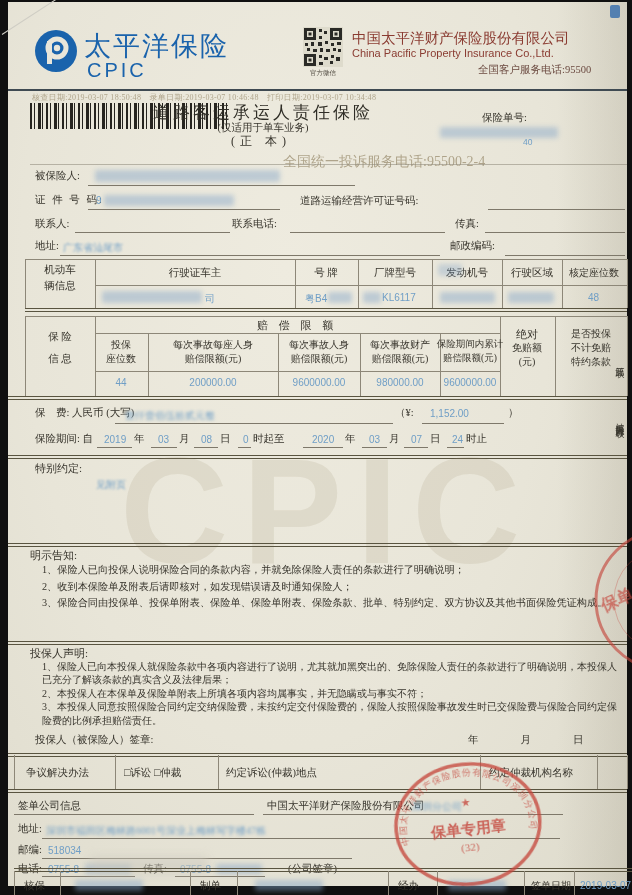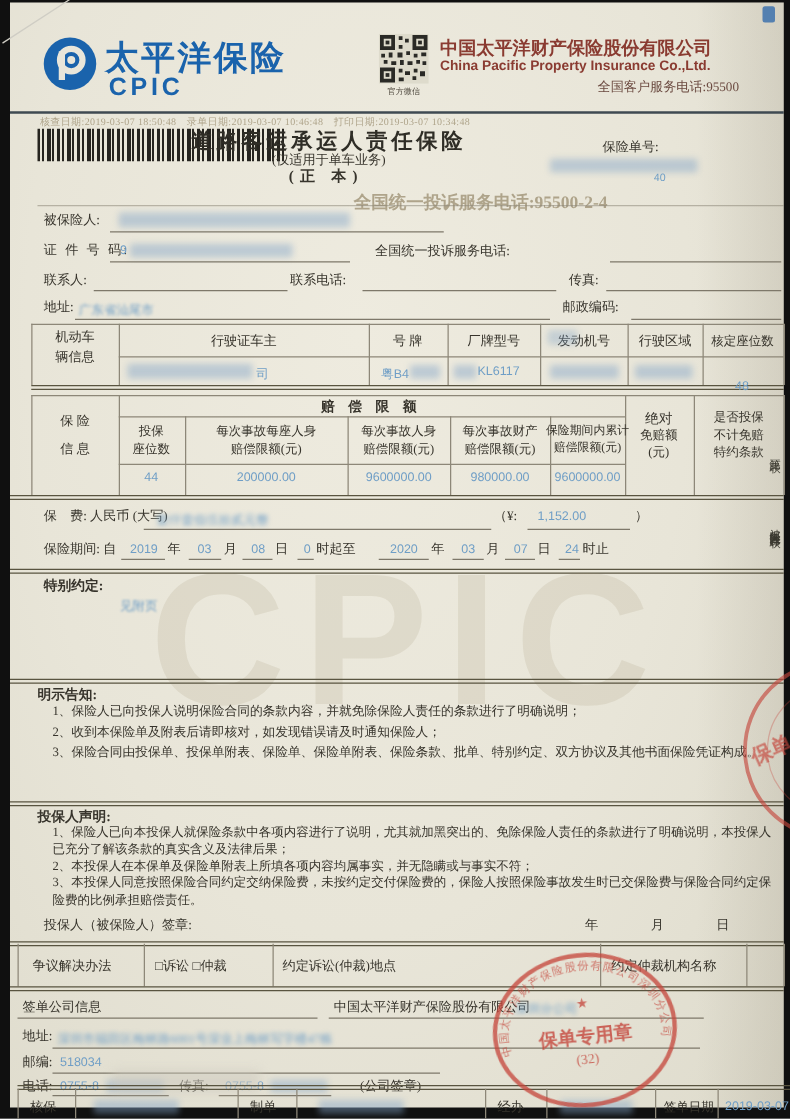--- a/index.html
+++ b/index.html
@@ -5,21 +5,21 @@
   html,body{margin:0;padding:0}
   #page{position:relative;width:632px;height:895px;background:#101010;overflow:hidden;
         font-family:"Liberation Serif",serif;color:#37342c}
   .paper{position:absolute;left:8px;top:2px;width:619px;height:884px;
          background:radial-gradient(ellipse at 45% 30%, #eeebdf 0%, #e8e5d8 55%, #dedbcc 100%)}
   .edge-shade{position:absolute;right:5px;top:2px;width:70px;height:884px;
          background:linear-gradient(90deg,rgba(0,0,0,0) 0%,rgba(90,80,60,.12) 100%)}
   .scratch{position:absolute;left:2px;top:34px;width:66px;height:1px;background:#cfcdc4;
          transform:rotate(-33deg);transform-origin:left center}
   .t{position:absolute;white-space:nowrap;font-size:10.5px;color:#37342c}
-  .b{font-weight:bold}
+  .b{font-weight:normal}
   .c{transform:translateX(-50%);text-align:center}
   .bl{color:#6f9ec6;filter:blur(.5px);font-size:10px;font-family:"Liberation Sans",sans-serif}
   .bl2{color:#6f9ec6;filter:blur(1.4px);font-size:10px}
   .rd{position:absolute;background:rgba(130,165,200,.45);filter:blur(2.4px);border-radius:2px}
   .sm{position:absolute;background:rgba(205,202,192,.55);filter:blur(4px);border-radius:3px}
   .ul{position:absolute;height:1px;background:#7e786a}
   .hl{position:absolute;height:1px;background:#8d8778}
   .vl{position:absolute;width:1px;background:#8d8778}
   .dr{position:absolute;height:2px;border-top:1px solid #595440;border-bottom:1px solid #595440}
   .blue{color:#1a63ac}
@@ -113,21 +113,21 @@
   <div class="hl" style="left:30px;top:164px;width:597px;opacity:.55"></div>
 
   <div class="t" style="left:35px;top:169px">被保险人:</div>
   <div class="rd" style="left:95px;top:170px;width:185px;height:12px"></div>
   <div class="ul" style="left:88px;top:185px;width:267px"></div>
 
   <div class="t" style="left:35px;top:193px;letter-spacing:2px">证 件 号 码:</div>
   <div class="t bl" style="left:96px;top:195px">9</div>
   <div class="rd" style="left:104px;top:195px;width:130px;height:11px"></div>
   <div class="ul" style="left:88px;top:209px;width:192px"></div>
-  <div class="t" style="left:300px;top:194px">全国统一投诉服务电话:</div>
+  <div class="t" style="left:300px;top:194px">道路运输经营许可证号码:</div>
   <div class="ul" style="left:488px;top:209px;width:137px"></div>
 
   <div class="t" style="left:35px;top:217px">联系人:</div>
   <div class="ul" style="left:75px;top:232px;width:155px"></div>
   <div class="t" style="left:232px;top:217px">联系电话:</div>
   <div class="ul" style="left:290px;top:232px;width:155px"></div>
   <div class="t" style="left:455px;top:217px">传真:</div>
   <div class="ul" style="left:485px;top:232px;width:140px"></div>
 
   <div class="t" style="left:35px;top:239px">地址:</div>
@@ -159,21 +159,21 @@
   <div class="t c" style="left:594px;top:266px;font-size:10px">核定座位数</div>
 
   <div class="rd" style="left:102px;top:291px;width:100px;height:12px"></div>
   <div class="t bl" style="left:205px;top:292px">司</div>
   <div class="t bl" style="left:305px;top:292px">粤B4</div>
   <div class="rd" style="left:328px;top:292px;width:24px;height:11px"></div>
   <div class="rd" style="left:363px;top:292px;width:18px;height:11px"></div>
   <div class="t bl" style="left:382px;top:292px">KL6117</div>
   <div class="rd" style="left:440px;top:292px;width:55px;height:11px"></div>
   <div class="rd" style="left:508px;top:292px;width:46px;height:11px"></div>
-  <div class="t bl" style="left:588px;top:304px">48</div>
+  <div class="t bl" style="left:588px;top:292px">48</div>
 
   <div class="hl" style="left:25px;top:316px;width:602px"></div>
   <div class="hl" style="left:95px;top:333px;width:405px"></div>
   <div class="hl" style="left:95px;top:371px;width:405px"></div>
   <div class="vl" style="left:25px;top:316px;height:80px"></div>
   <div class="vl" style="left:95px;top:316px;height:80px"></div>
   <div class="vl" style="left:148px;top:333px;height:63px"></div>
   <div class="vl" style="left:278px;top:333px;height:63px"></div>
   <div class="vl" style="left:360px;top:333px;height:63px"></div>
   <div class="vl" style="left:440px;top:333px;height:63px"></div>

